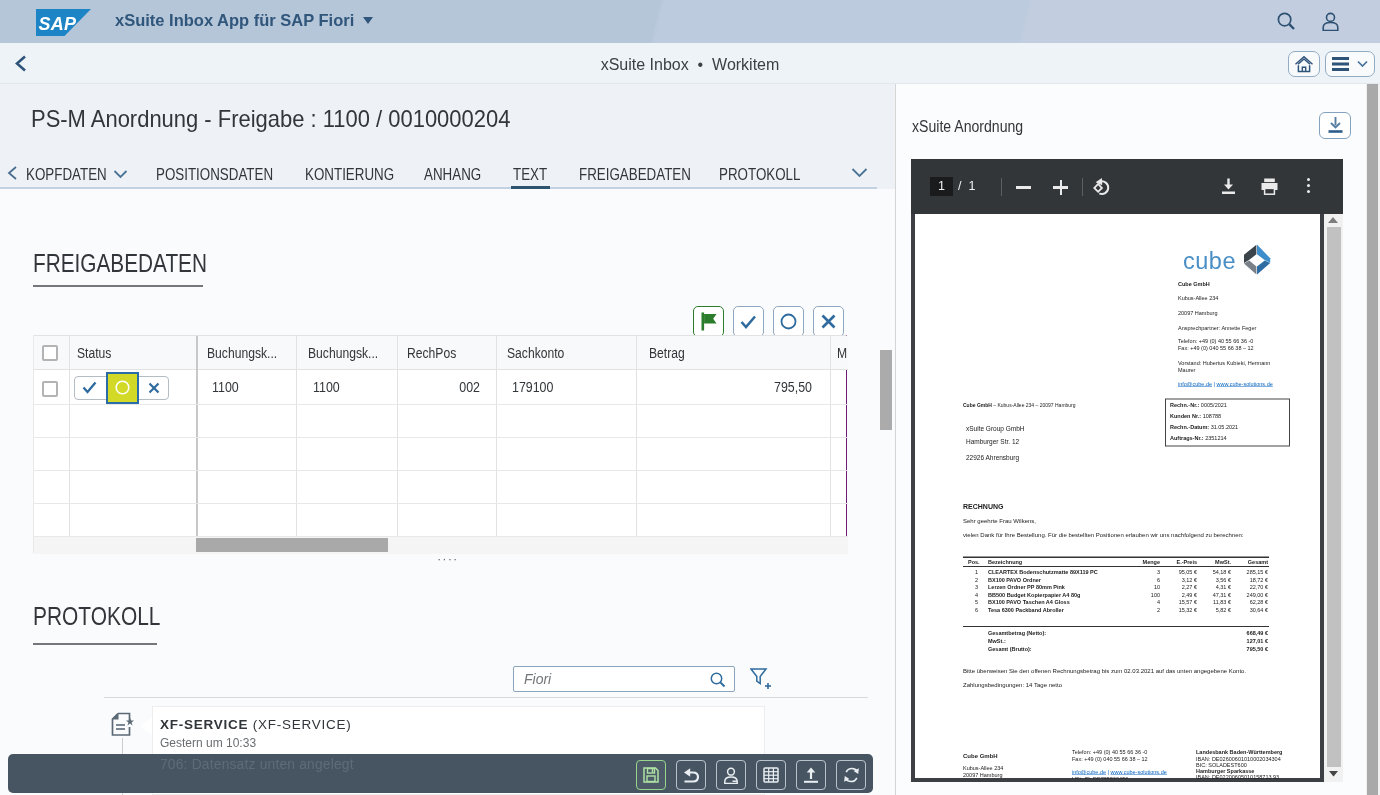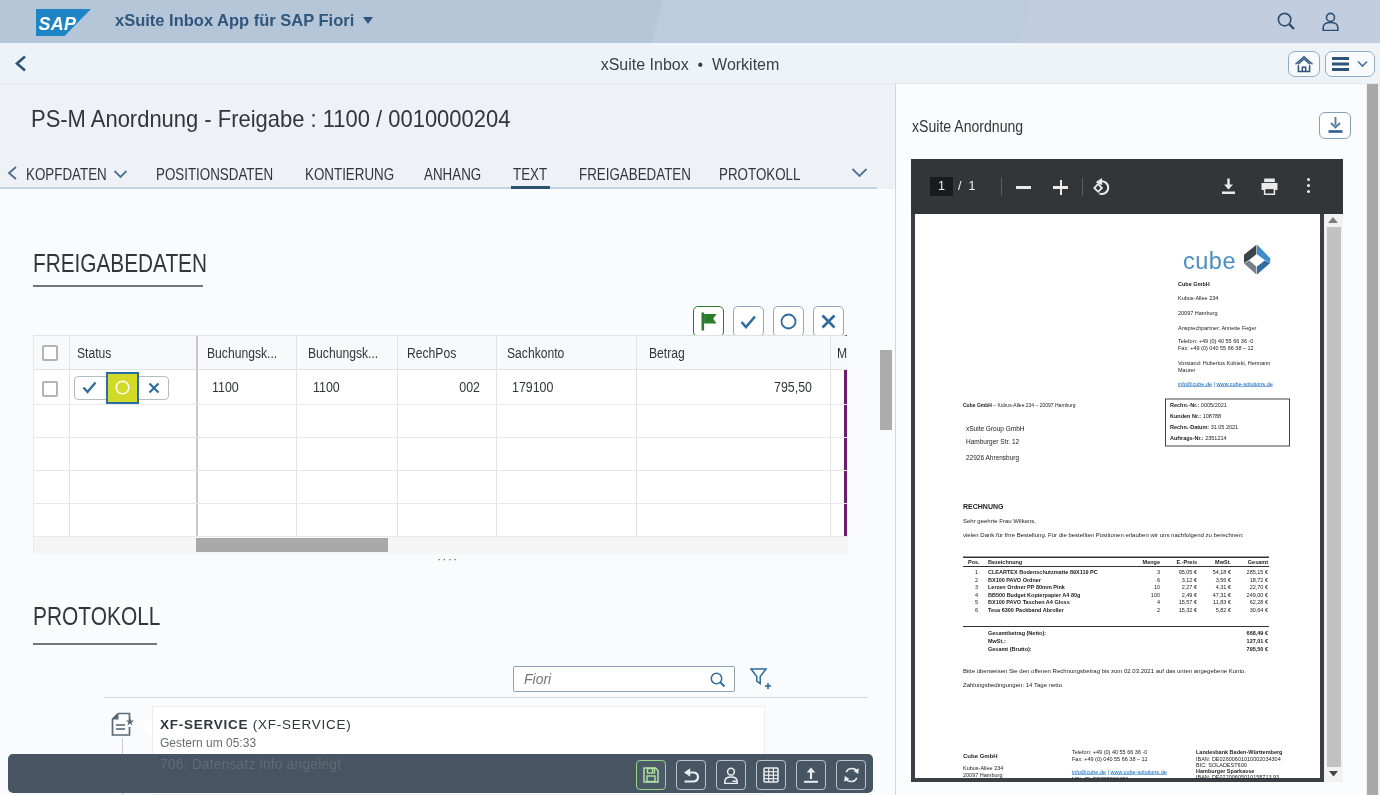--- a/index.html
+++ b/index.html
@@ -99,21 +99,21 @@
       <circle cx="8.5" cy="8.5" r="7" fill="none" stroke="#2f6b9e" stroke-width="1.8"></circle>
     </svg>
 </div>
 <div class="abs btn-a" style="left:813px;top:306px;">
   <svg width="15" height="15" viewBox="0 0 15 15">
       <line x1="1.5" y1="1.5" x2="13.5" y2="13.5" stroke="#2f6b9e" stroke-width="2.6"></line>
       <line x1="13.5" y1="1.5" x2="1.5" y2="13.5" stroke="#2f6b9e" stroke-width="2.6"></line>
     </svg>
 </div>
 
-<div class="abs" style="left:33px;top:335px;width:814px;height:218px;border-top:1px solid #e2e2e2;border-left:1px solid #e9e9e9;border-right:3px solid #701a75;background:#ffffff;">
+<div class="abs" style="left:33px;top:335px;width:814px;height:218px;border-top:1px solid #e2e2e2;border-left:1px solid #e9e9e9;border-right:1px solid #701a75;background:#ffffff;">
   <div class="abs" style="left:0;top:0;width:814px;height:34px;background:#f8f9fa;border-bottom:1px solid #e2e2e2;"></div>
   <div class="abs" style="left:0;top:200px;width:814px;height:18px;background:#f5f5f5;"></div>
   <div class="abs" style="left:162px;top:202px;width:192px;height:14px;background:#a9a9a9;"></div>
 
   <div class="abs colsep" style="left:35px;top:0;height:200px;"></div>
   <div class="abs" style="left:162px;top:0;width:2px;height:200px;background:#c8c8c8;"></div>
   <div class="abs colsep" style="left:262px;top:0;height:200px;"></div>
   <div class="abs colsep" style="left:363px;top:0;height:200px;"></div>
   <div class="abs colsep" style="left:462px;top:0;height:200px;"></div>
   <div class="abs colsep" style="left:602px;top:0;height:200px;"></div>
@@ -177,24 +177,24 @@
 <svg class="abs" style="left:111px;top:712px;" width="24" height="25" viewBox="0 0 24 25">
   <path d="M7 1.5 L18.5 1.5 L18.5 10" fill="none" stroke="#5b6a76" stroke-width="1.7"></path>
   <path d="M18.5 15 L18.5 23 L1.5 23 L1.5 7 L7 1.5" fill="none" stroke="#5b6a76" stroke-width="1.7"></path>
   <path d="M7.5 1 L7.5 7.5 L1 7.5 Z" fill="#5b6a76"></path>
   <line x1="5" y1="13" x2="14" y2="13" stroke="#5b6a76" stroke-width="1.6"></line>
   <line x1="5" y1="17" x2="14" y2="17" stroke="#5b6a76" stroke-width="1.6"></line>
   <path d="M21 8.5 L22 11.5 L25 11.5 L22.6 13.4 L23.5 16.4 L21 14.6 L18.5 16.4 L19.4 13.4 L17 11.5 L20 11.5 Z" transform="translate(-2,-3)" fill="#5b6a76"></path>
 </svg>
 <div class="abs" style="left:122px;top:738px;width:1px;height:57px;background:#cccccc;"></div>
 <div class="abs" style="left:160px;top:717px;font-size:13.5px;letter-spacing:0.75px;color:#32363a;"><b>XF-SERVICE</b> (XF-SERVICE)</div>
-<div class="abs" style="left:160px;top:736px;font-size:12px;color:#6a6d70;">Gestern um 05:33</div>
+<div class="abs" style="left:160px;top:736px;font-size:12px;color:#6a6d70;">Gestern um 10:33</div>
 
 <div class="abs" style="left:8px;top:753.5px;width:865px;height:39.5px;background:#475562;border-radius:5px;"></div>
-<div class="abs" style="left:160px;top:757px;font-size:13.8px;letter-spacing:0.2px;color:#5e6c77;">706: Datensatz info angelegt</div>
+<div class="abs" style="left:160px;top:757px;font-size:13.8px;letter-spacing:0.2px;color:#5e6c77;">706: Datensatz unten angelegt</div>
 <div class="abs fbtn" style="left:636px;top:760px;border-color:#98d68e;background:rgba(90,110,120,0.25);">
   <svg width="16" height="16" viewBox="0 0 16 16">
       <path d="M1 1 L12.5 1 L15 3.5 L15 15 L1 15 Z" fill="none" stroke="#aee3a4" stroke-width="1.5"></path>
       <rect x="4.5" y="1.5" width="7" height="4.5" fill="none" stroke="#aee3a4" stroke-width="1.4"></rect>
       <rect x="4" y="9" width="8" height="5.5" fill="none" stroke="#aee3a4" stroke-width="1.4"></rect>
       <line x1="9.5" y1="2" x2="9.5" y2="5.5" stroke="#aee3a4" stroke-width="1.4"></line>
     </svg>
 </div>
 <div class="abs fbtn" style="left:676px;top:760px;">
   <svg width="18" height="15" viewBox="0 0 18 15">

